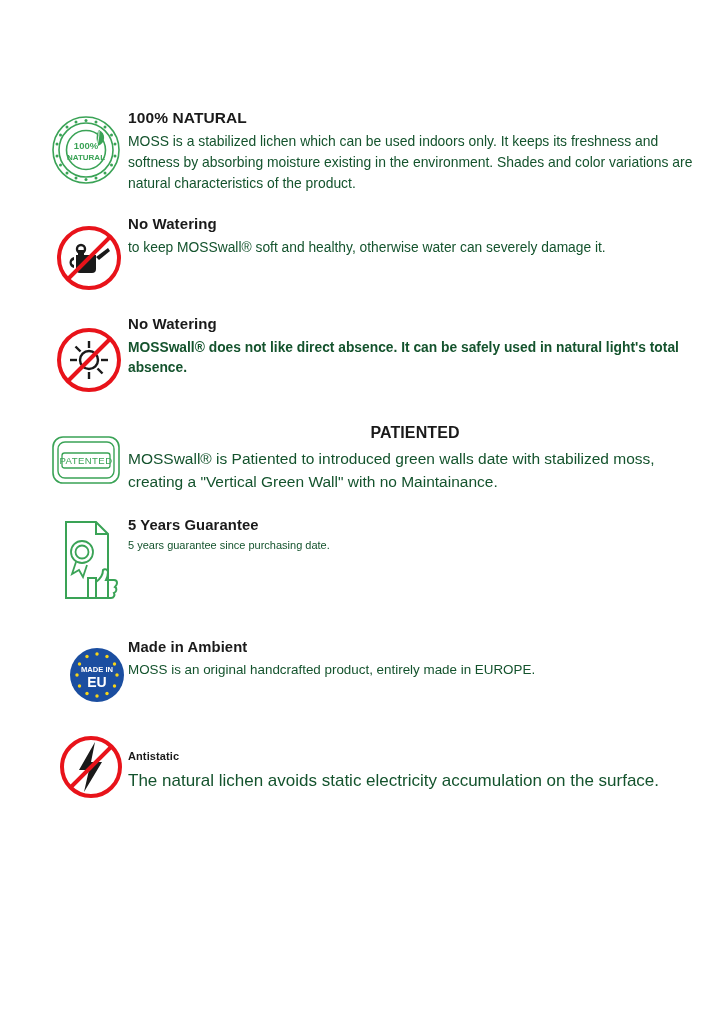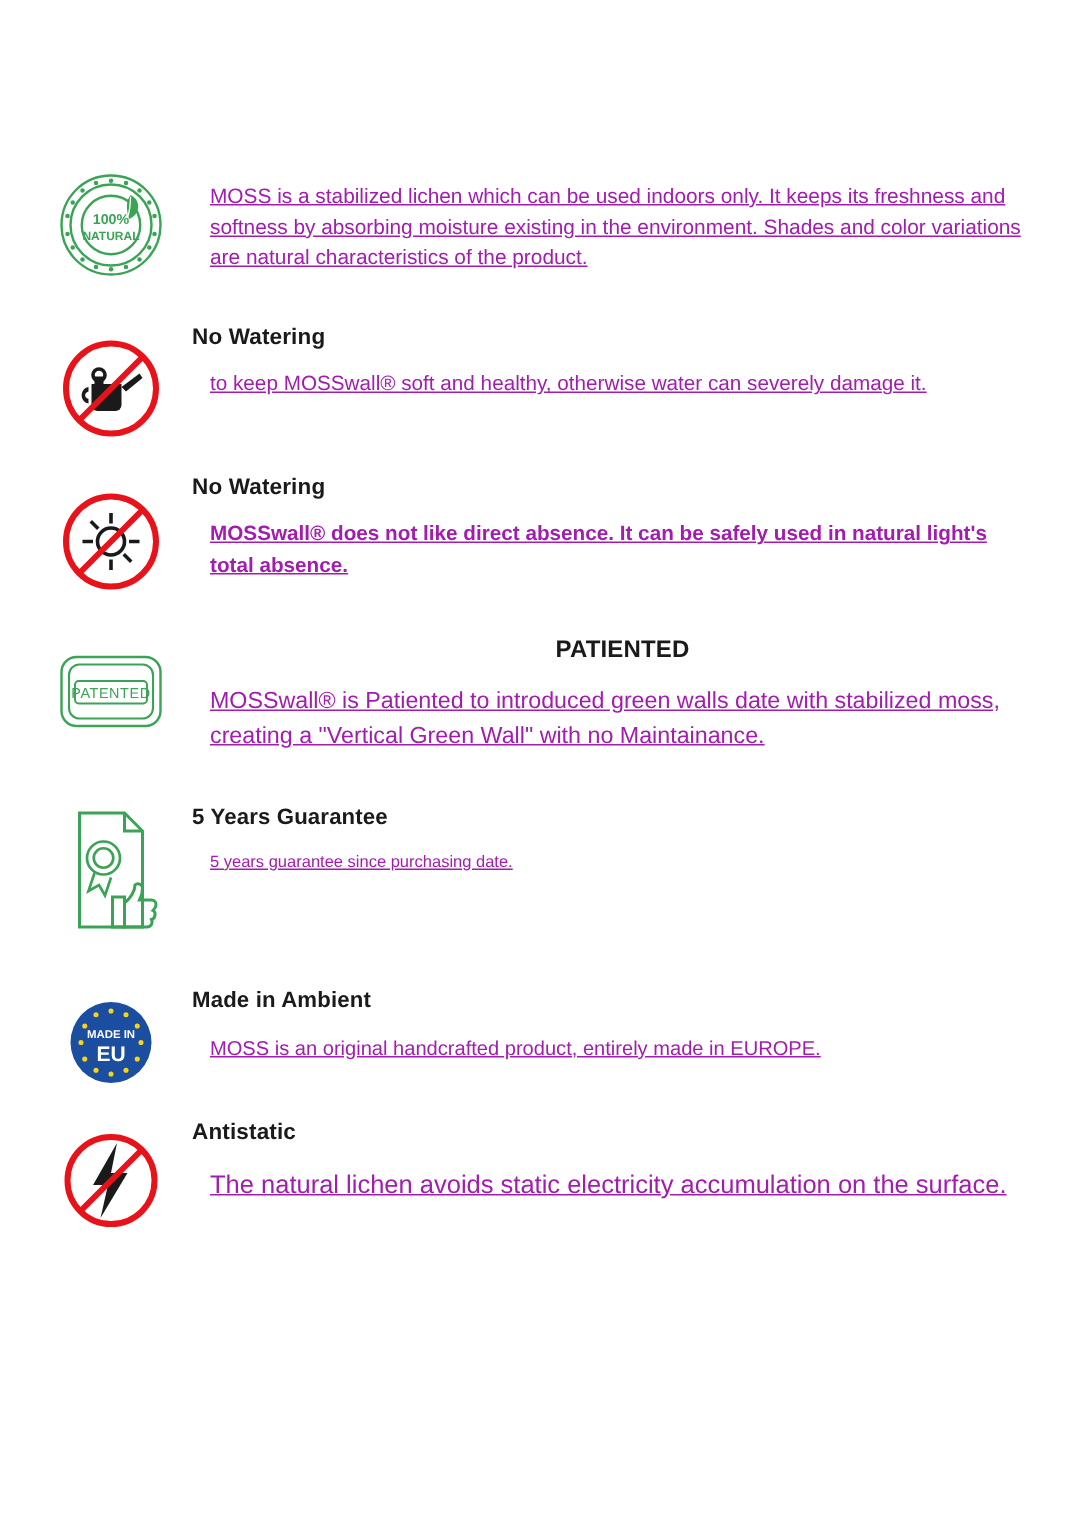--- a/index.html
+++ b/index.html
@@ -22,41 +22,40 @@
     padding: 108px 20px 0 20px;
   }
   .feature {
     display: flex;
     align-items: flex-start;
   }
   .icon-cell {
     width: 108px;
     min-width: 108px;
     display: flex;
-    justify-content: center;
+    justify-content: flex-end;
     align-items: flex-start;
     padding-top: 2px;
   }
   .text-cell {
     flex: 1;
     padding-right: 2px;
   }
   .feat-title {
     font-weight: bold;
     font-size: 15px;
     line-height: 1.25;
     margin: 0 0 4px 0;
     letter-spacing: 0.1px;
   }
   .feat-body {
     font-size: 13.8px;
     line-height: 1.48;
-    margin: 12px;
-    color: #a21caf;
-    text-decoration: underline;
+    margin: 0;
+    color: #14532d;
   }
 
   
   #f-natural { margin-bottom: 22px; }
   #f-natural .feat-title { font-size: 15.5px; }
   #f-natural .feat-body { font-size: 13.9px; }
 
   #f-watering { margin-bottom: 18px; }
   #f-watering .icon-cell { padding-top: 4px; }
 
@@ -72,21 +71,21 @@
   #f-guarantee { margin-bottom: 26px; }
   #f-guarantee .feat-title { font-size: 14.8px; margin-bottom: 3px; }
   #f-guarantee .feat-body { font-size: 11px; }
   #f-guarantee .icon-cell { padding-top: 0px; }
 
   #f-europe { margin-bottom: 20px; }
   #f-europe .feat-title { font-size: 14.8px; }
   #f-europe .feat-body { font-size: 13.4px; }
   #f-europe .icon-cell { padding-top: 6px; }
 
-  #f-antistatic .feat-title { font-size: 15px; margin-bottom: 5px; }
+  #f-antistatic .feat-title { font-size: 11px; margin-bottom: 5px; margin-top: 24px; }
   #f-antistatic .feat-body { font-size: 17px; }
   #f-antistatic .icon-cell { padding-top: 4px; }
 
   svg { display: block; }
 </style>
 </head>
 <body>
 
 <div class="page">
 
@@ -122,20 +121,21 @@
           </g>
         </g>
 
         <path d="M55 20 C62 23 62 33 54 36 C52 29 52 24 55 20 Z" fill="#3aa356"></path>
         <path d="M55 21 C55 27 54 32 53 35" stroke="#ffffff" stroke-width="0.9" fill="none"></path>
         <text x="42" y="39" text-anchor="middle" font-family="Liberation Sans, sans-serif" font-size="9.5" font-weight="bold" fill="#3aa356">100%</text>
         <text x="42" y="50" text-anchor="middle" font-family="Liberation Sans, sans-serif" font-size="8" font-weight="bold" fill="#3aa356">NATURAL</text>
       </svg>
     </div>
     <div class="text-cell">
+      <p class="feat-title">100% NATURAL</p>
       <p class="feat-body">MOSS is a stabilized lichen which can be used indoors only. It keeps its freshness and softness by absorbing moisture existing in the environment. Shades and color variations are natural characteristics of the product.</p>
     </div>
   </div>
 
   <div class="feature" id="f-watering">
     <div class="icon-cell">
       <svg width="78" height="78" viewBox="0 0 78 78">
         <circle cx="39" cy="39" r="30" fill="none" stroke="#e8131a" stroke-width="4"></circle>
         <g fill="#1a1a1a">
 

